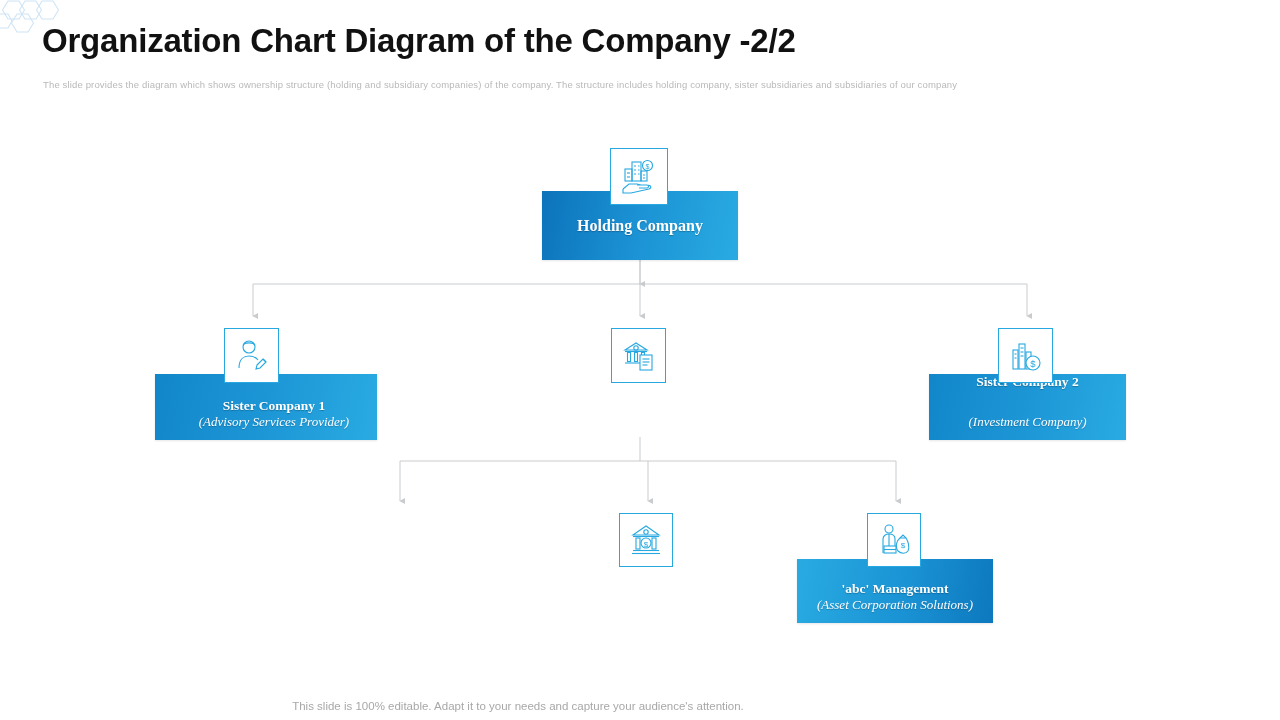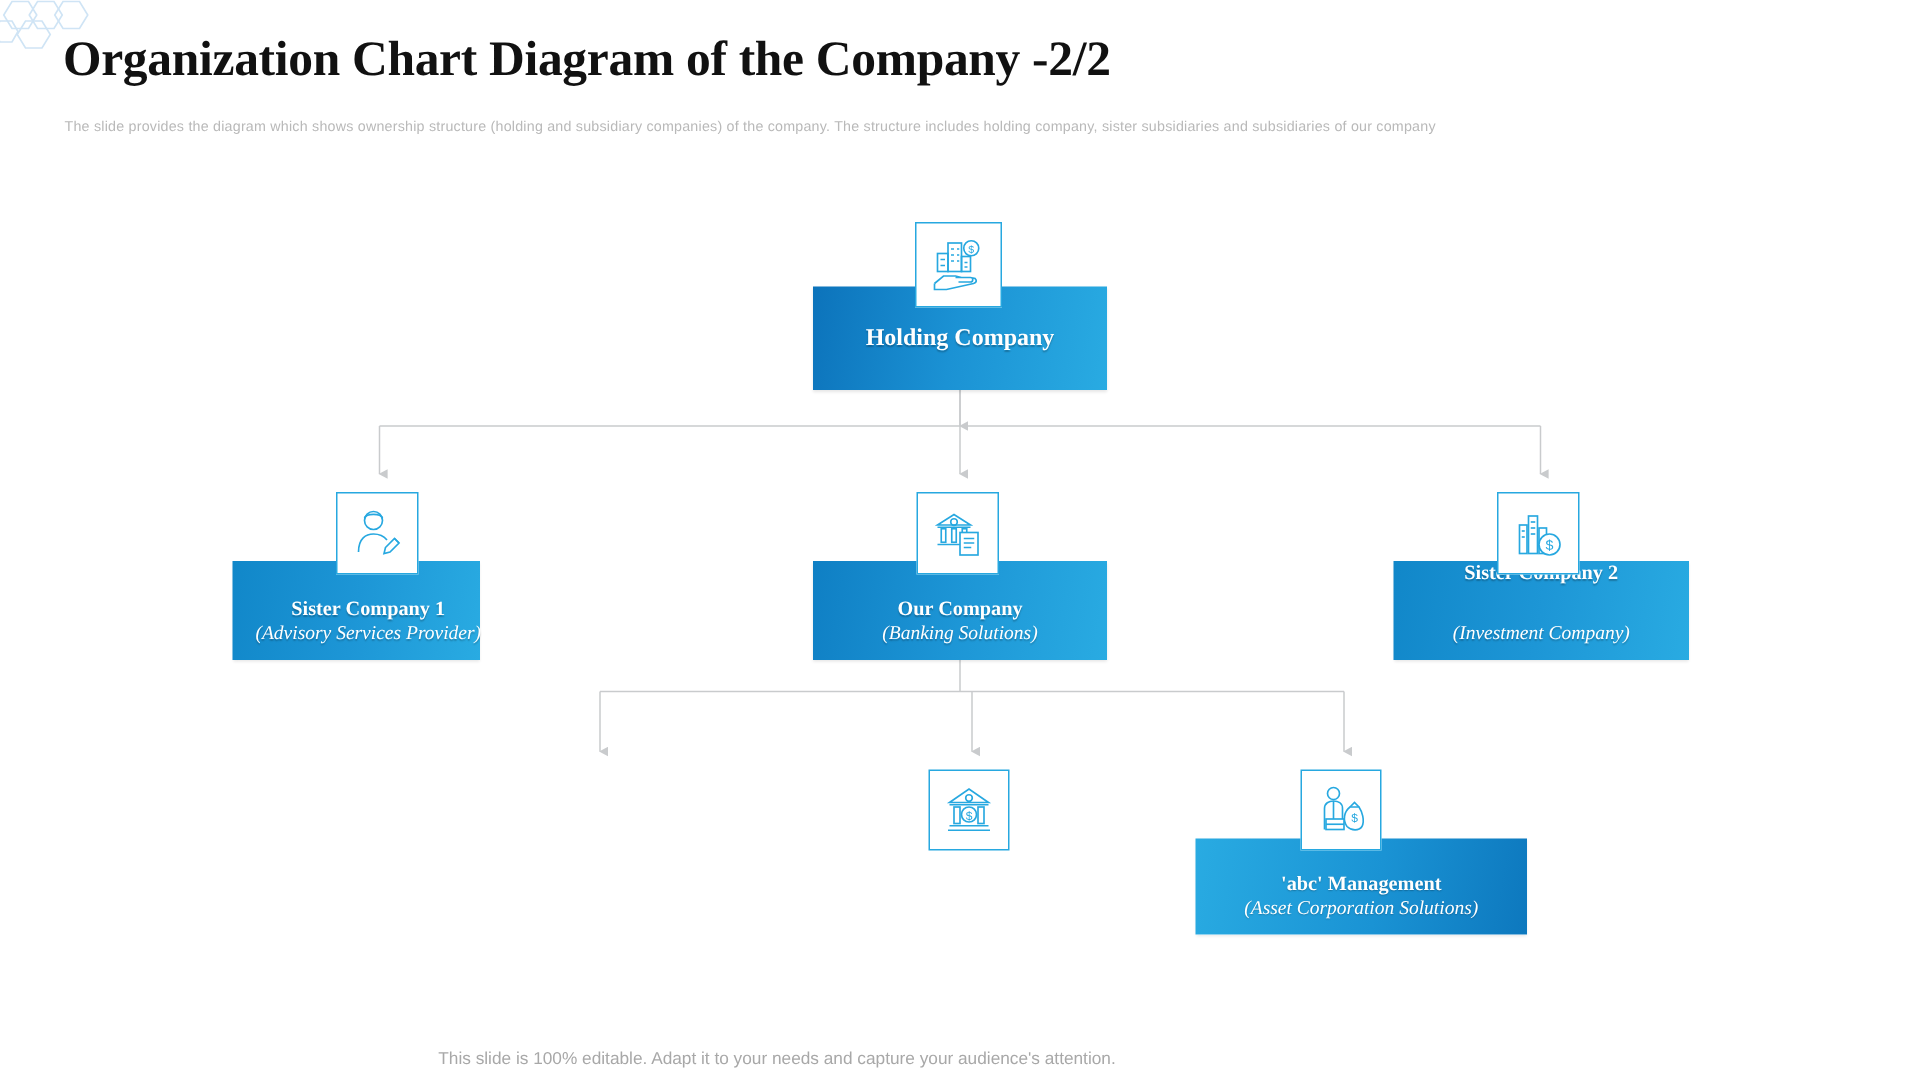--- a/index.html
+++ b/index.html
@@ -23,21 +23,21 @@
     width: 70px;
     height: 34px;
     pointer-events: none;
   }
 
   
   .page-title {
     position: absolute;
     left: 42px;
     top: 22px;
-    font-family: Liberation Serif, serif;
+    font-family: Liberation Sans, sans-serif;
     font-size: 33px;
     font-weight: bold;
     color: #111111;
     letter-spacing: -0.2px;
     white-space: nowrap;
   }
   .page-subtitle {
     position: absolute;
     left: 43px;
     top: 79px;
@@ -196,42 +196,37 @@
           <line x1="24" y1="20" x2="26" y2="20"></line>
         <circle cx="28.5" cy="7.5" r="5"></circle>
         <text x="28.5" y="10.5" font-size="7" fill="#27a8e0" stroke="none" text-anchor="middle" font-family="'Liberation Sans',sans-serif">$</text>
         <path d="M4,31 L10,26 L18,26 L22,27 M18,27 L28,27 C30,27 30,30 28,30 L20,30"></path>
         <path d="M4,31 L4,35 L12,35 L30,31 C33,30 32,27 29,27.5"></path>
       </svg>
     </div>
   </div>
 
   <div class="node" style="left:155px; top:328px; width:197px; height:112px;">
-    <div class="node-box" style="top:46px; width:165px; height:66px;
+    <div class="node-box" style="top:46px; width:222px; height:66px;
                 background:linear-gradient(100deg,#1187c9 0%,#1d96d6 50%,#29abe2 100%);padding-left:16px;">
       <div class="node-title">Sister Company 1</div>
       <div class="node-subtitle">(Advisory Services Provider)</div>
     </div>
     <div class="icon-badge" style="left:69px; top:0px; width:55px; height:55px;">
       <svg width="36" height="36" viewBox="0 0 36 36" fill="none" stroke="#27a8e0" stroke-width="1.1">
         <circle cx="15" cy="9" r="6"></circle>
         <path d="M9,7.5 C10,4 20,4 21,7.5"></path>
         <path d="M5,30 C5,21 10,18 15,18 C19,18 22,19.5 24,22"></path>
         <path d="M23,27 L29,21 L32,24 L26,30 L22,31 z"></path>
         <line x1="29" y1="21" x2="32" y2="24"></line>
       </svg>
     </div>
   </div>
 
   <div class="node" style="left:542px; top:328px; width:196px; height:112px;">
-    <div class="node-box" style="top:46px; width:196px; height:66px;
-                background:linear-gradient(100deg,#0f7fc4 0%,#1d96d6 50%,#29abe2 100%);">
-      <div class="node-title">Our Company</div>
-      <div class="node-subtitle">(Banking Solutions)</div>
-    </div>
     <div class="icon-badge" style="left:69px; top:0px; width:55px; height:55px;">
       <svg width="36" height="36" viewBox="0 0 36 36" fill="none" stroke="#27a8e0" stroke-width="1.1">
         <path d="M4,12 L15,5 L26,12 z"></path>
         <circle cx="15" cy="10" r="2.2"></circle>
         <line x1="4" y1="13.5" x2="26" y2="13.5"></line>
         <rect x="6.5" y="14.5" width="3" height="9"></rect>
         <rect x="13.5" y="14.5" width="3" height="9"></rect>
         <rect x="20.5" y="14.5" width="3" height="9"></rect>
         <line x1="4" y1="25" x2="26" y2="25"></line>
         <rect x="19" y="17" width="12" height="15" fill="#ffffff"></rect>
@@ -275,21 +270,21 @@
         <rect x="24" y="16" width="4" height="11"></rect>
         <circle cx="18" cy="21" r="5"></circle>
         <text x="18" y="24.5" font-size="8" fill="#27a8e0" stroke="none" text-anchor="middle" font-family="'Liberation Sans',sans-serif">$</text>
         <line x1="5" y1="28.5" x2="31" y2="28.5"></line>
         <line x1="4" y1="31.5" x2="32" y2="31.5"></line>
       </svg>
     </div>
   </div>
 
   <div class="node" style="left:797px; top:513px; width:197px; height:110px;">
-    <div class="node-box" style="top:46px; width:221px; height:64px;
+    <div class="node-box" style="top:46px; width:196px; height:64px;
                 background:linear-gradient(100deg,#29abe2 0%,#1a93d4 55%,#0d78be 100%);">
       <div class="node-title">'abc' Management</div>
       <div class="node-subtitle">(Asset Corporation Solutions)</div>
     </div>
     <div class="icon-badge" style="left:70px; top:0px; width:54px; height:54px;">
       <svg width="36" height="36" viewBox="0 0 36 36" fill="none" stroke="#27a8e0" stroke-width="1.1">
         <circle cx="13" cy="7" r="4"></circle>
         <path d="M7,31 L7,17 C7,13.5 10,12 13,12 C16,12 19,13.5 19,17 L19,31"></path>
         <line x1="13" y1="12" x2="13" y2="31"></line>
         <path d="M24,16 L27,13 L30,16"></path>

